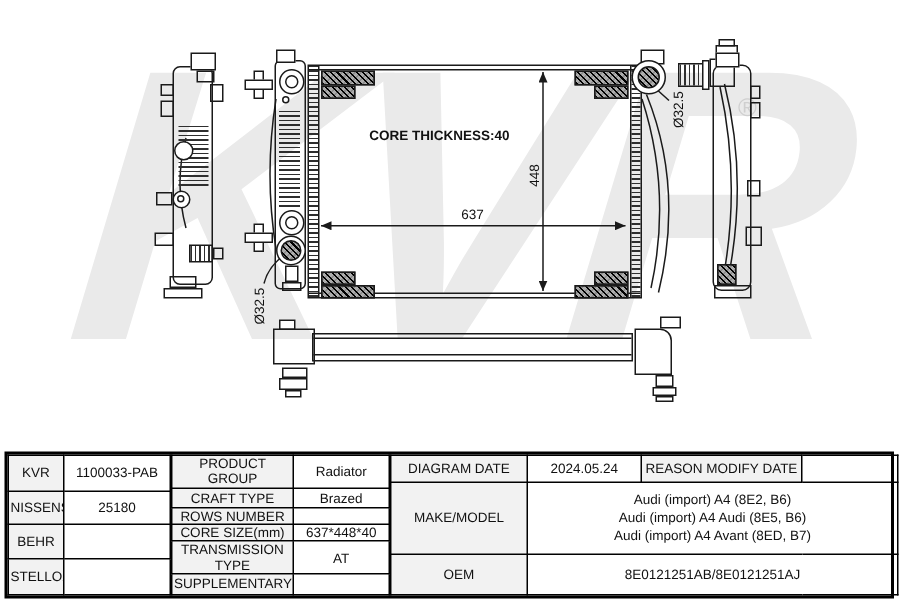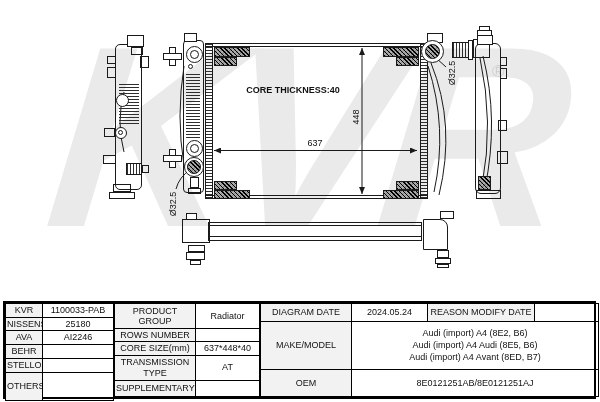--- a/index.html
+++ b/index.html
@@ -186,47 +186,43 @@
     <tbody>
         <tr class="h14">
           <td class="lab">KVR</td>
           <td>1100033-PAB</td>
         </tr>
     <tr class="h13">
           <td class="lab">NISSENS</td>
           <td>25180</td>
         </tr>
     <tr class="h14">
-          <td class="lab">AVA</td>
-          <td>AI2246</td>
-        </tr>
-    <tr class="h14">
           <td class="lab">BEHR</td>
           <td></td>
         </tr>
     <tr class="h14">
           <td class="lab">STELLOX</td>
-          <td></td>
-        </tr>
-    <tr class="h28">
-          <td class="lab">OTHERS</td>
           <td></td>
         </tr>
   </tbody>
     </table>
 
   <table style="width:145px;">
     <colgroup>
         <col style="width:81px">
         <col style="width:64px">
       </colgroup>
     <tbody>
         <tr class="h14">
           <td class="lab">PRODUCT GROUP</td>
           <td>Radiator</td>
+        </tr>
+    <tr class="h13">
+          <td class="lab">CRAFT TYPE</td>
+          <td>Brazed</td>
         </tr>
     <tr class="h11">
           <td class="lab">ROWS NUMBER</td>
           <td></td>
         </tr>
     <tr class="h11">
           <td class="lab">CORE SIZE(mm)</td>
           <td>637*448*40</td>
         </tr>
     <tr class="h21">

